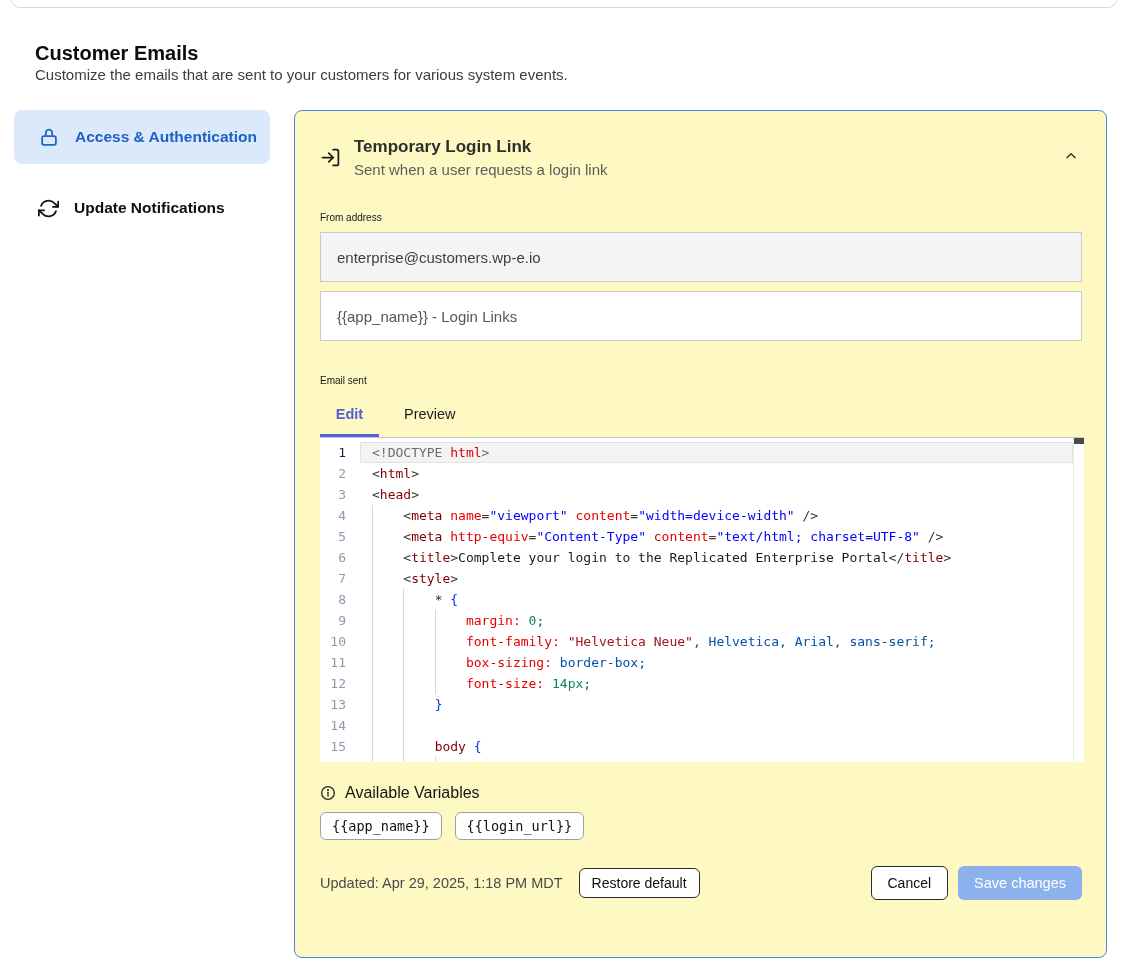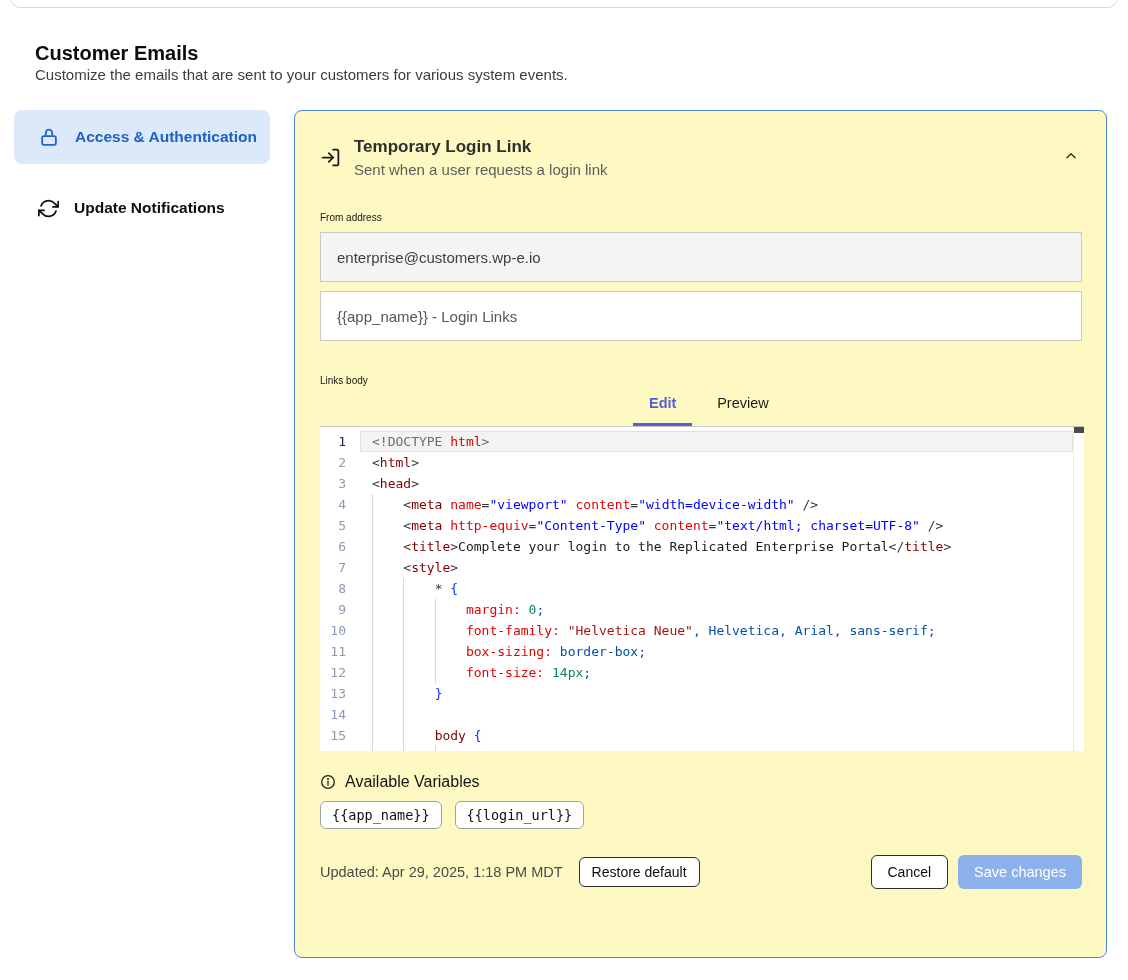--- a/index.html
+++ b/index.html
@@ -26,21 +26,21 @@
   .panel-title { font-size:17px; font-weight:700; color:#2e2e2e; }
   .panel-subtitle { font-size:15px; color:#5d5d5d; margin-top:4px; }
   .chevron-btn { margin-left:auto; align-self:center; background:none; border:none; cursor:pointer; display:flex; padding:4px; }
 
   .field-label { margin-top:34px; font-size:10px; color:#161616; }
   .text-input { margin-top:9px; width:100%; height:50px; border:1px solid #c9c9c9; border-radius:0;
     padding:0 16px; font-size:15px; font-family:inherit; background:#fff; color:#555; }
   .text-input.muted { background:#f4f4f5; color:#404040; }
 
   
-  .tabs { margin-top:3px; display:flex;justify-content:center; }
+  .tabs { margin-top:14px; display:flex; }
   .tab { background:none; border:none; cursor:pointer; font-family:inherit; font-size:14.5px;
     color:#1c1c1c; padding:6px 0 12px 0; border-bottom:3px solid transparent; }
   .tab.active { color:#5560d4; font-weight:700; min-width:59px; border-bottom-color:#5560d4; }
   .tab.idle { margin-left:25px; }
 
   
   .editor { position:relative; width:764px; height:325px; background:#fff;
     border-top:1px solid #c6c6c6; overflow:hidden; cursor:text; }
   .code { position:absolute; top:4px; left:0; right:11px;
     font-family:"DejaVu Sans Mono","Liberation Mono",monospace; font-size:13px; line-height:21px; }
@@ -122,21 +122,21 @@
         </svg>
       </span>
     </button>
   </div>
 
   <div class="field-label">From address</div>
   <input class="text-input muted" type="text" value="enterprise@customers.wp-e.io" style="">
 
   <input class="text-input" type="text" value="{{app_name}} - Login Links" style="">
 
-  <div class="field-label">Links body</div>
+  <div class="field-label">Email sent</div>
 
   <div class="tabs">
     <button class="tab active">Edit</button>
     <button class="tab idle">Preview</button>
   </div>
 
   <div class="editor">
     <div class="code" id="code-lines">
         <div class="crow active"><div class="gut">1</div><div class="cnt"><span class="tk-meta">&lt;!DOCTYPE </span><span class="tk-metaval">html</span><span class="tk-meta">&gt;</span></div></div>
         <div class="crow"><div class="gut">2</div><div class="cnt"><span class="tk-punct">&lt;</span><span class="tk-tag">html</span><span class="tk-punct">&gt;</span></div></div>

